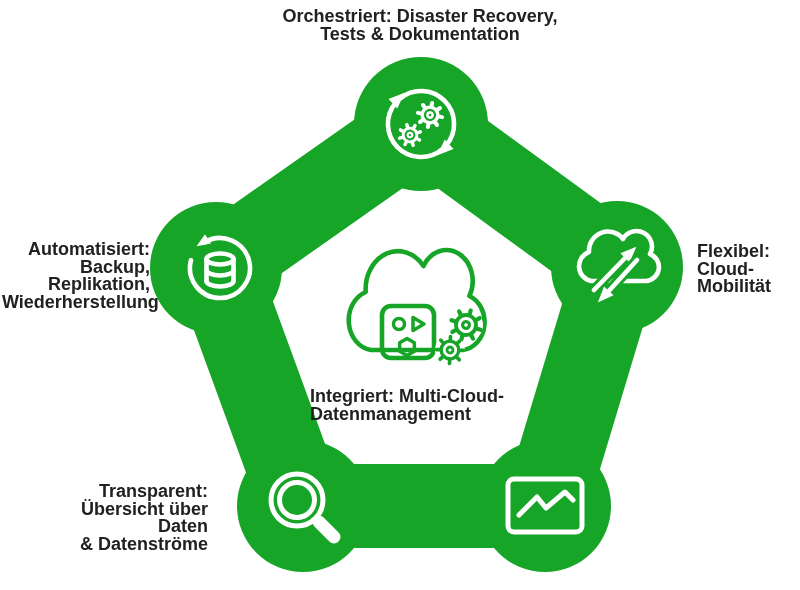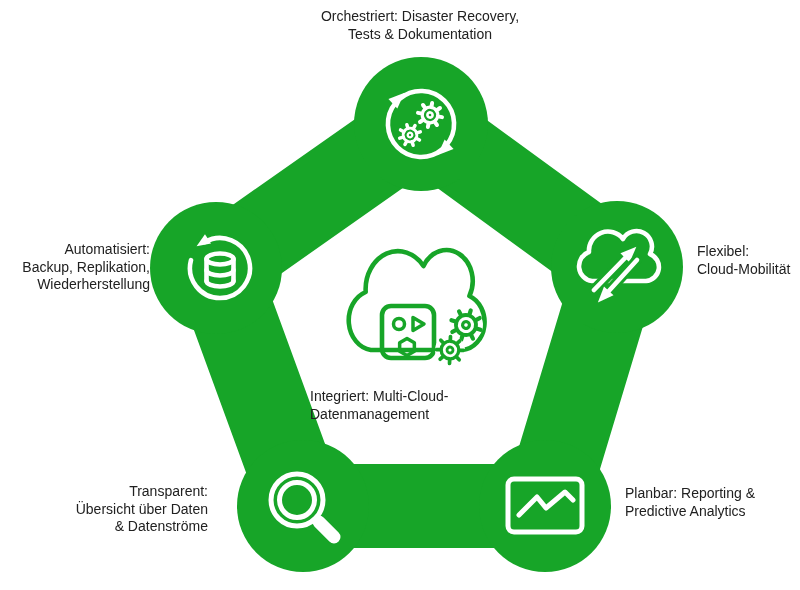--- a/index.html
+++ b/index.html
@@ -26,22 +26,22 @@
   .wthin2{fill:none;stroke:#fff;stroke-width:2.6;}
   
   .gs{fill:none;stroke:var(--green);stroke-width:4.6;stroke-linecap:round;stroke-linejoin:round;}
   .gs-thin{stroke-width:3.5;}
   .teeth-g line{stroke:var(--green);stroke-width:4.2;stroke-linecap:round;}
   .gbody{fill:#fff;stroke:var(--green);stroke-width:3.8;}
   .ghole{fill:none;stroke:var(--green);stroke-width:3.2;}
   .ghalo{fill:#fff;stroke:none;}
   
   .label{
-    position:absolute;color:var(--text);font-weight:400;
-    font-size:14px;line-height:17.5px;white-space:pre-line;
+    position:absolute;color:var(--text);font-weight:700;
+    font-size:18px;line-height:17.5px;white-space:pre-line;
   }
   .lbl-top{left:120px;top:8px;width:600px;text-align:center;}
   .lbl-right{left:697px;top:243px;width:110px;text-align:left;}
   .lbl-br{left:625px;top:485px;width:175px;text-align:left;}
   .lbl-bl{left:55px;top:483px;width:153px;text-align:right;}
   .lbl-left{left:2px;top:241px;width:148px;text-align:right;}
   .lbl-center{left:310px;top:388px;width:220px;text-align:left;}
 </style>
 </head>
 <body>
@@ -161,22 +161,20 @@
         <circle r="10" class="gbody"></circle>
           <circle r="3.4" class="ghole"></circle>
       </g>
     </g>
   </svg>
 
   <div class="label lbl-top">Orchestriert: Disaster Recovery,
 Tests &amp; Dokumentation</div>
   <div class="label lbl-right">Flexibel:
 Cloud-Mobilität</div>
-  <div class="label lbl-br">Planbar: Reporting &amp;
-Predictive Analytics</div>
   <div class="label lbl-left">Automatisiert:
 Backup, Replikation,
 Wiederherstellung</div>
   <div class="label lbl-bl">Transparent:
 Übersicht über Daten
 &amp; Datenströme</div>
   <div class="label lbl-center">Integriert: Multi-Cloud-
 Datenmanagement</div>
 
 </div>

